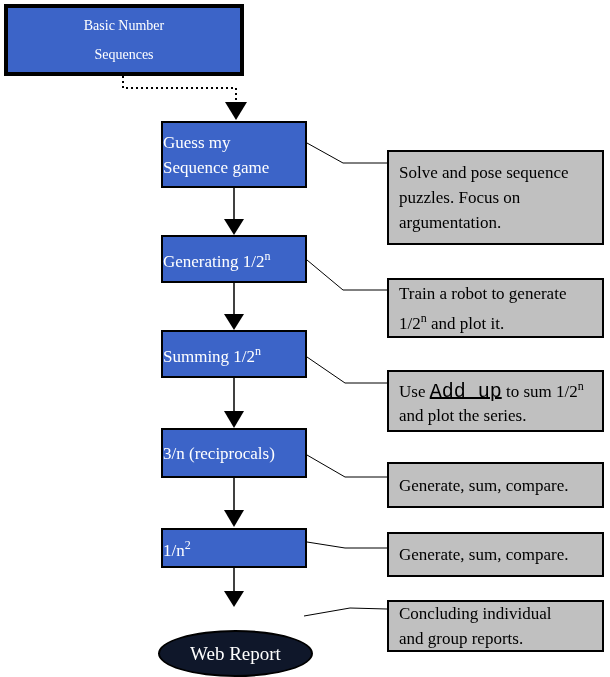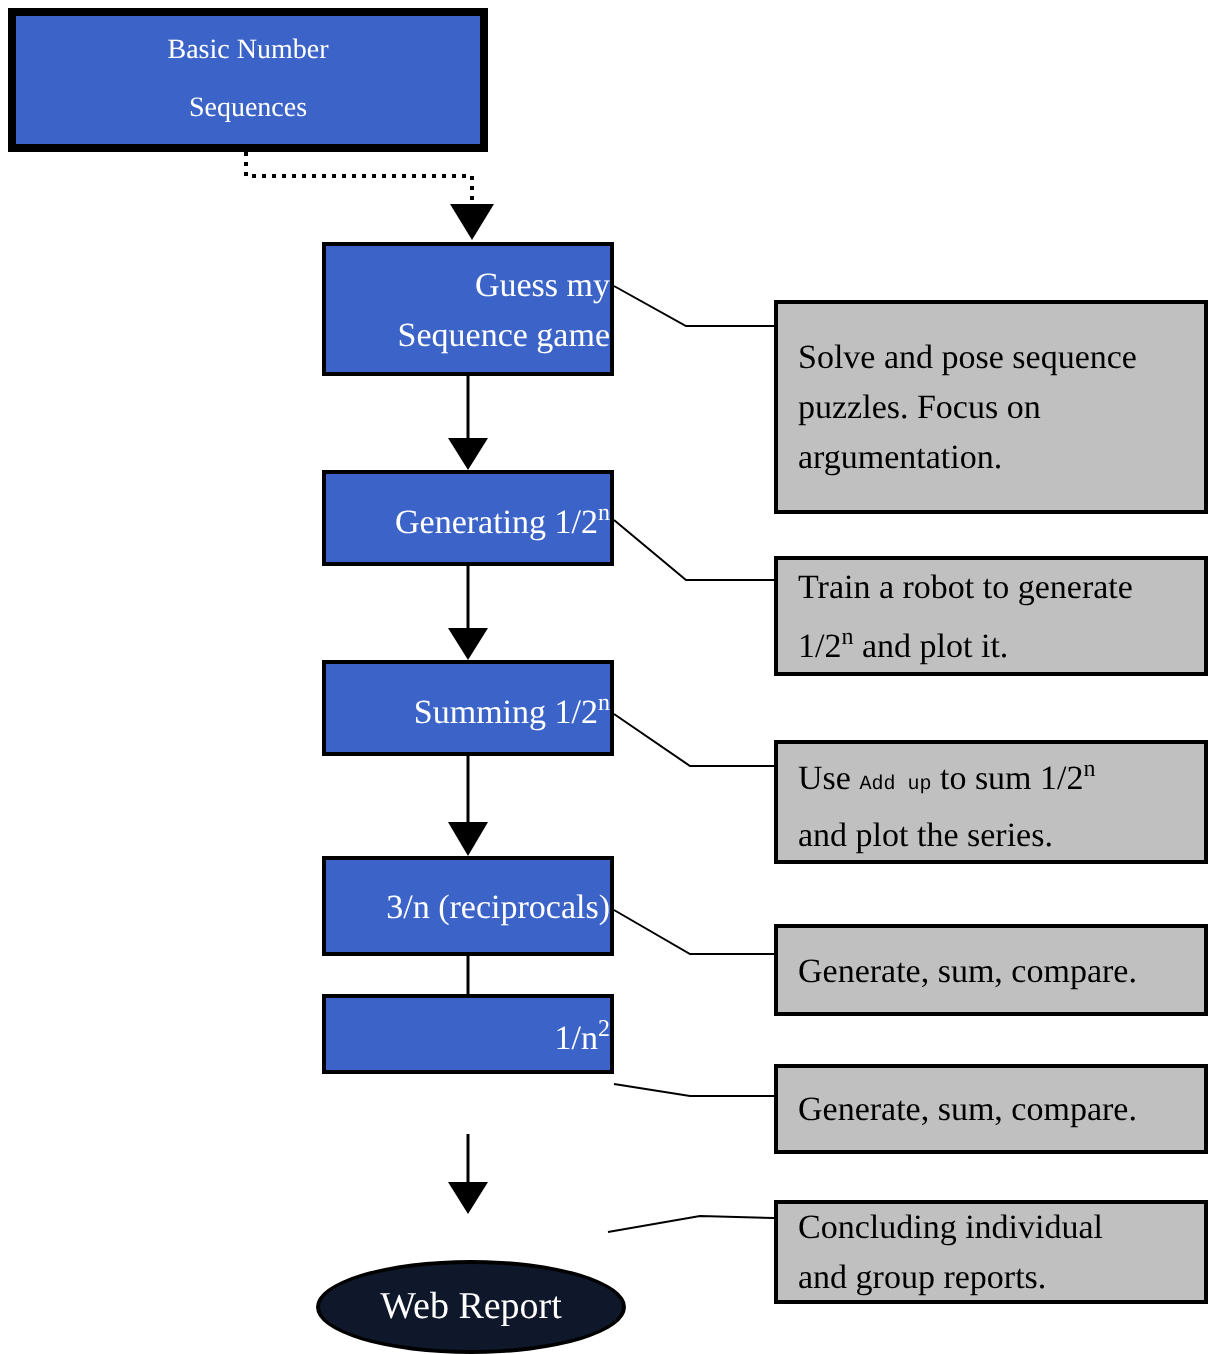--- a/index.html
+++ b/index.html
@@ -9,49 +9,49 @@
   svg.lines { position:absolute; left:0; top:0; width:610px; height:677px; }
 
   .title-box {
     position:absolute; left:4px; top:4px; width:240px; height:72px;
     background:#3C64C8; border:4px solid #000; color:#fff;
     display:flex; flex-direction:column; align-items:center; justify-content:center;
     font-size:14px; line-height:29px; text-align:center;
   }
   .node {
     position:absolute; background:#3C64C8; border:2px solid #000; color:#fff;
-    display:flex; flex-direction:column; align-items:flex-end; justify-content:center;
+    display:flex; flex-direction:column; align-items:flex-start; justify-content:center;
     font-size:17px; line-height:25px; text-align:center;
   }
   .n1 { left:161px; top:121px; width:146px; height:67px; }
   .n2 { left:161px; top:235px; width:146px; height:48px; }
   .n3 { left:161px; top:330px; width:146px; height:48px; }
   .n4 { left:161px; top:428px; width:146px; height:50px; }
-  .n5 { left:161px; top:497px; width:146px; height:40px; }
+  .n5 { left:161px; top:528px; width:146px; height:40px; }
   .terminal {
     position:absolute; left:158px; top:630px; width:155px; height:47px;
     background:#0f172a; border:2px solid #000; border-radius:50%;
     color:#fff; display:flex; align-items:center; justify-content:center;
     font-size:19px;
   }
   .ann {
     position:absolute; left:387px; width:217px;
     background:#C0C0C0; border:2px solid #000; color:#000;
     font-size:17px; line-height:25px;
     display:flex; flex-direction:column; justify-content:center;
     padding:3px 5px 3px 10px;
   }
-  .a1 { top:150px; height:107px; }
+  .a1 { top:150px; height:95px; }
   .a2 { top:278px; height:60px; }
   .a3 { top:370px; height:62px; }
   .a4 { top:462px; height:46px; }
   .a5 { top:532px; height:45px; }
   .a6 { top:600px; height:52px; }
   .aline { display:block; }
-  .mono { font-family:"Liberation Mono", monospace; font-size:10px; }
+  .mono { font-family:"Liberation Mono", monospace; font-size:20px;text-decoration:underline; }
   sup { font-size:12px; }
 </style>
 </head>
 <body>
 
 <div class="canvas">
 
   <svg class="lines" viewBox="0 0 610 677">
 
     <polyline points="123,76 123,88 236,88 236,102" fill="none" stroke="#000" stroke-width="2" stroke-dasharray="2 3"></polyline>

